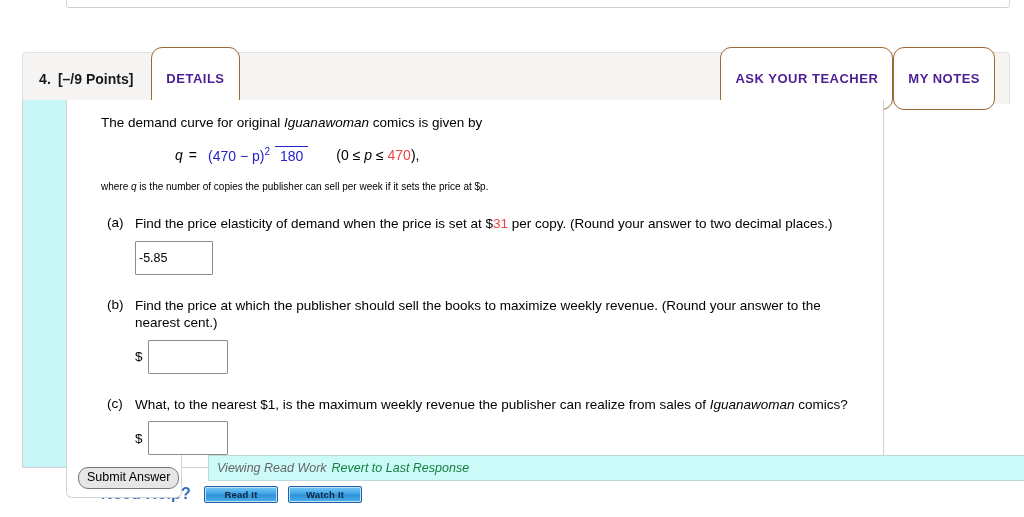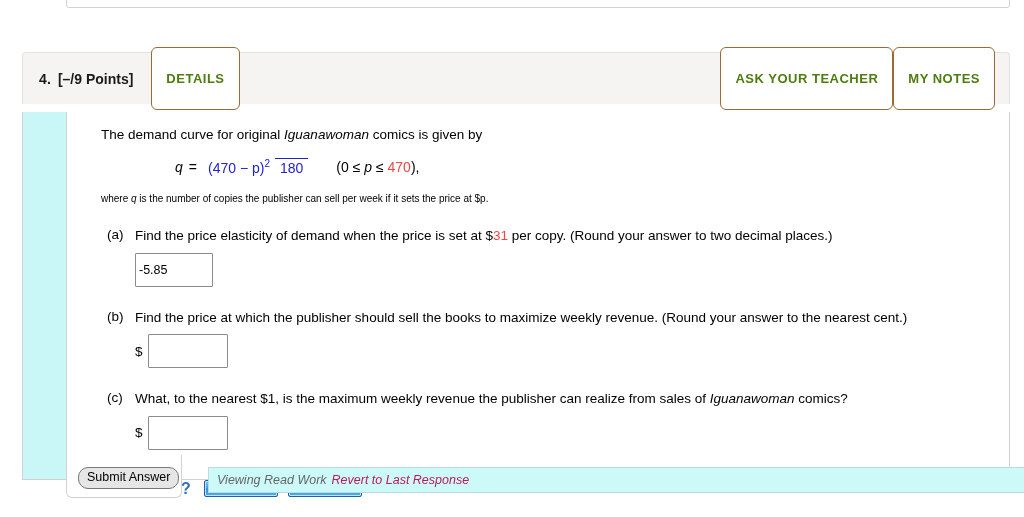--- a/index.html
+++ b/index.html
@@ -56,41 +56,41 @@
   .q-points {
     font-weight: bold;
     font-size: 14px;
     color: #1a1a1a;
     margin-left: 7px;
     white-space: nowrap;
   }
   .pill-btn {
     border: 1px solid #9a6a32;
     background: #ffffff;
-    color: #4d7c0f;
-    border-radius: 6px;
+    color: #4c1d95;
+    border-radius: 11px;
     font-family: "Liberation Sans", sans-serif;
     font-size: 13px;
     font-weight: bold;
     letter-spacing: .5px;
     padding: 24px 14px;
     line-height: 1;
     cursor: pointer;
     white-space: nowrap;
   }
   .btn-details { margin-left: 18px; }
   .header-spacer { flex: 1 1 auto; }
   .btn-ask { margin-left: 12px; }
 
   
   .q-body {
     position: absolute;
     left: 22px;
-    top: 112px;
-    width: 988px;
+    top: 100px;
+    width: 862px;
     height: 368px;
     background: #ffffff;
     border: 1px solid #d2d2d2;
     border-top: none;
     box-sizing: border-box;
   }
   .cyan-strip {
     position: absolute;
     left: 0px;
     top: 0px;
@@ -256,21 +256,21 @@
     padding-left: 8px;
   }
   .saved-text {
     font-style: italic;
     font-size: 12.5px;
     color: #666666;
   }
   .revert-link {
     font-style: italic;
     font-size: 12.5px;
-    color: #be185d;
+    color: #15803d;
     margin-left: 5px;
     cursor: pointer;
   }
 
   
   .submit-box {
     position: absolute;
     left: 66px;
     top: 455px;
     width: 116px;

